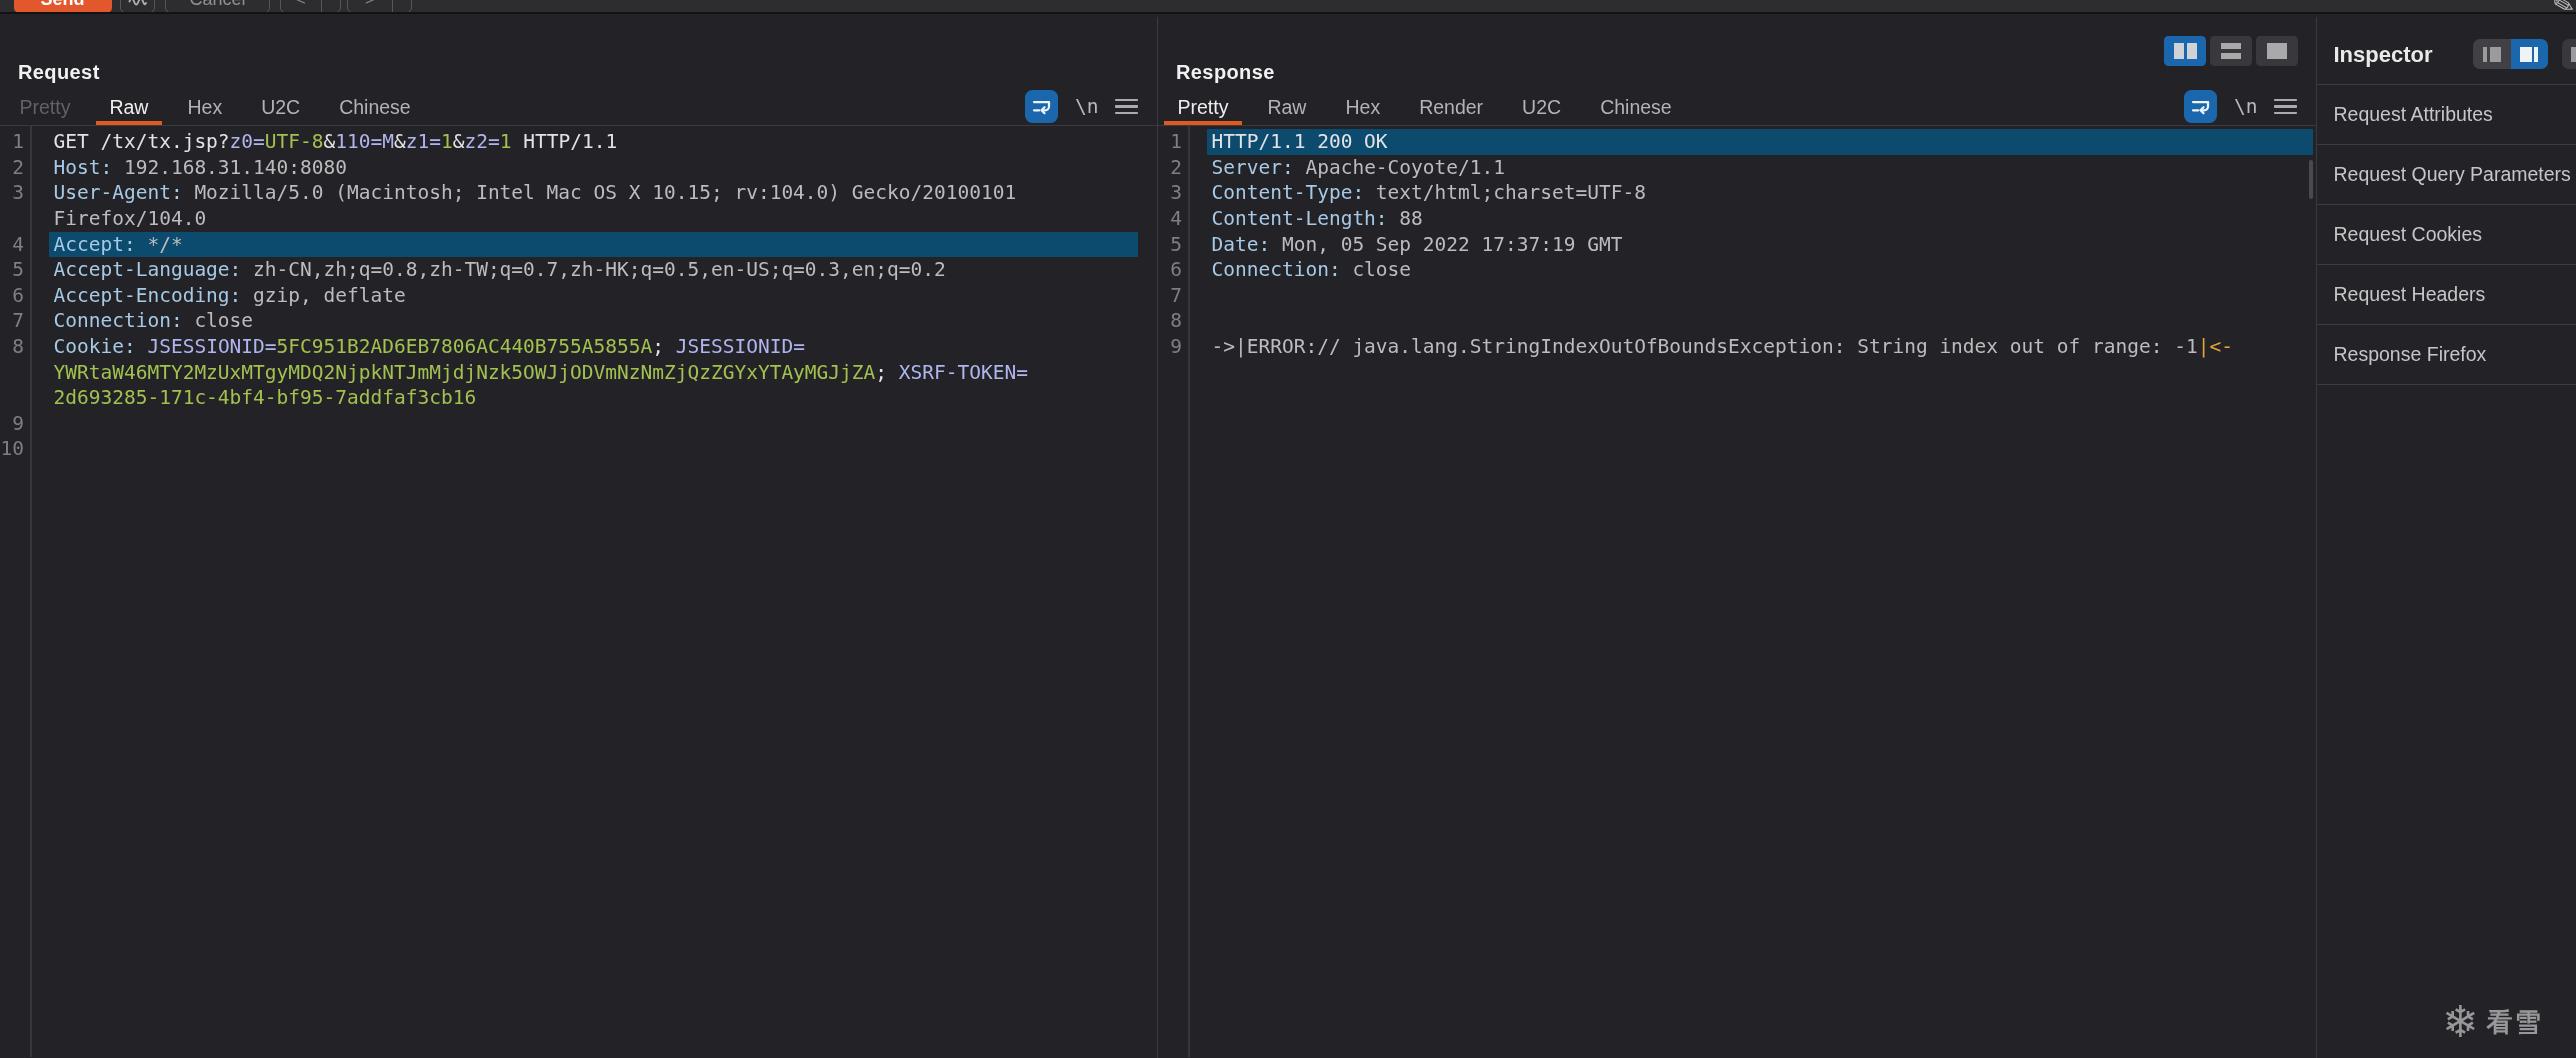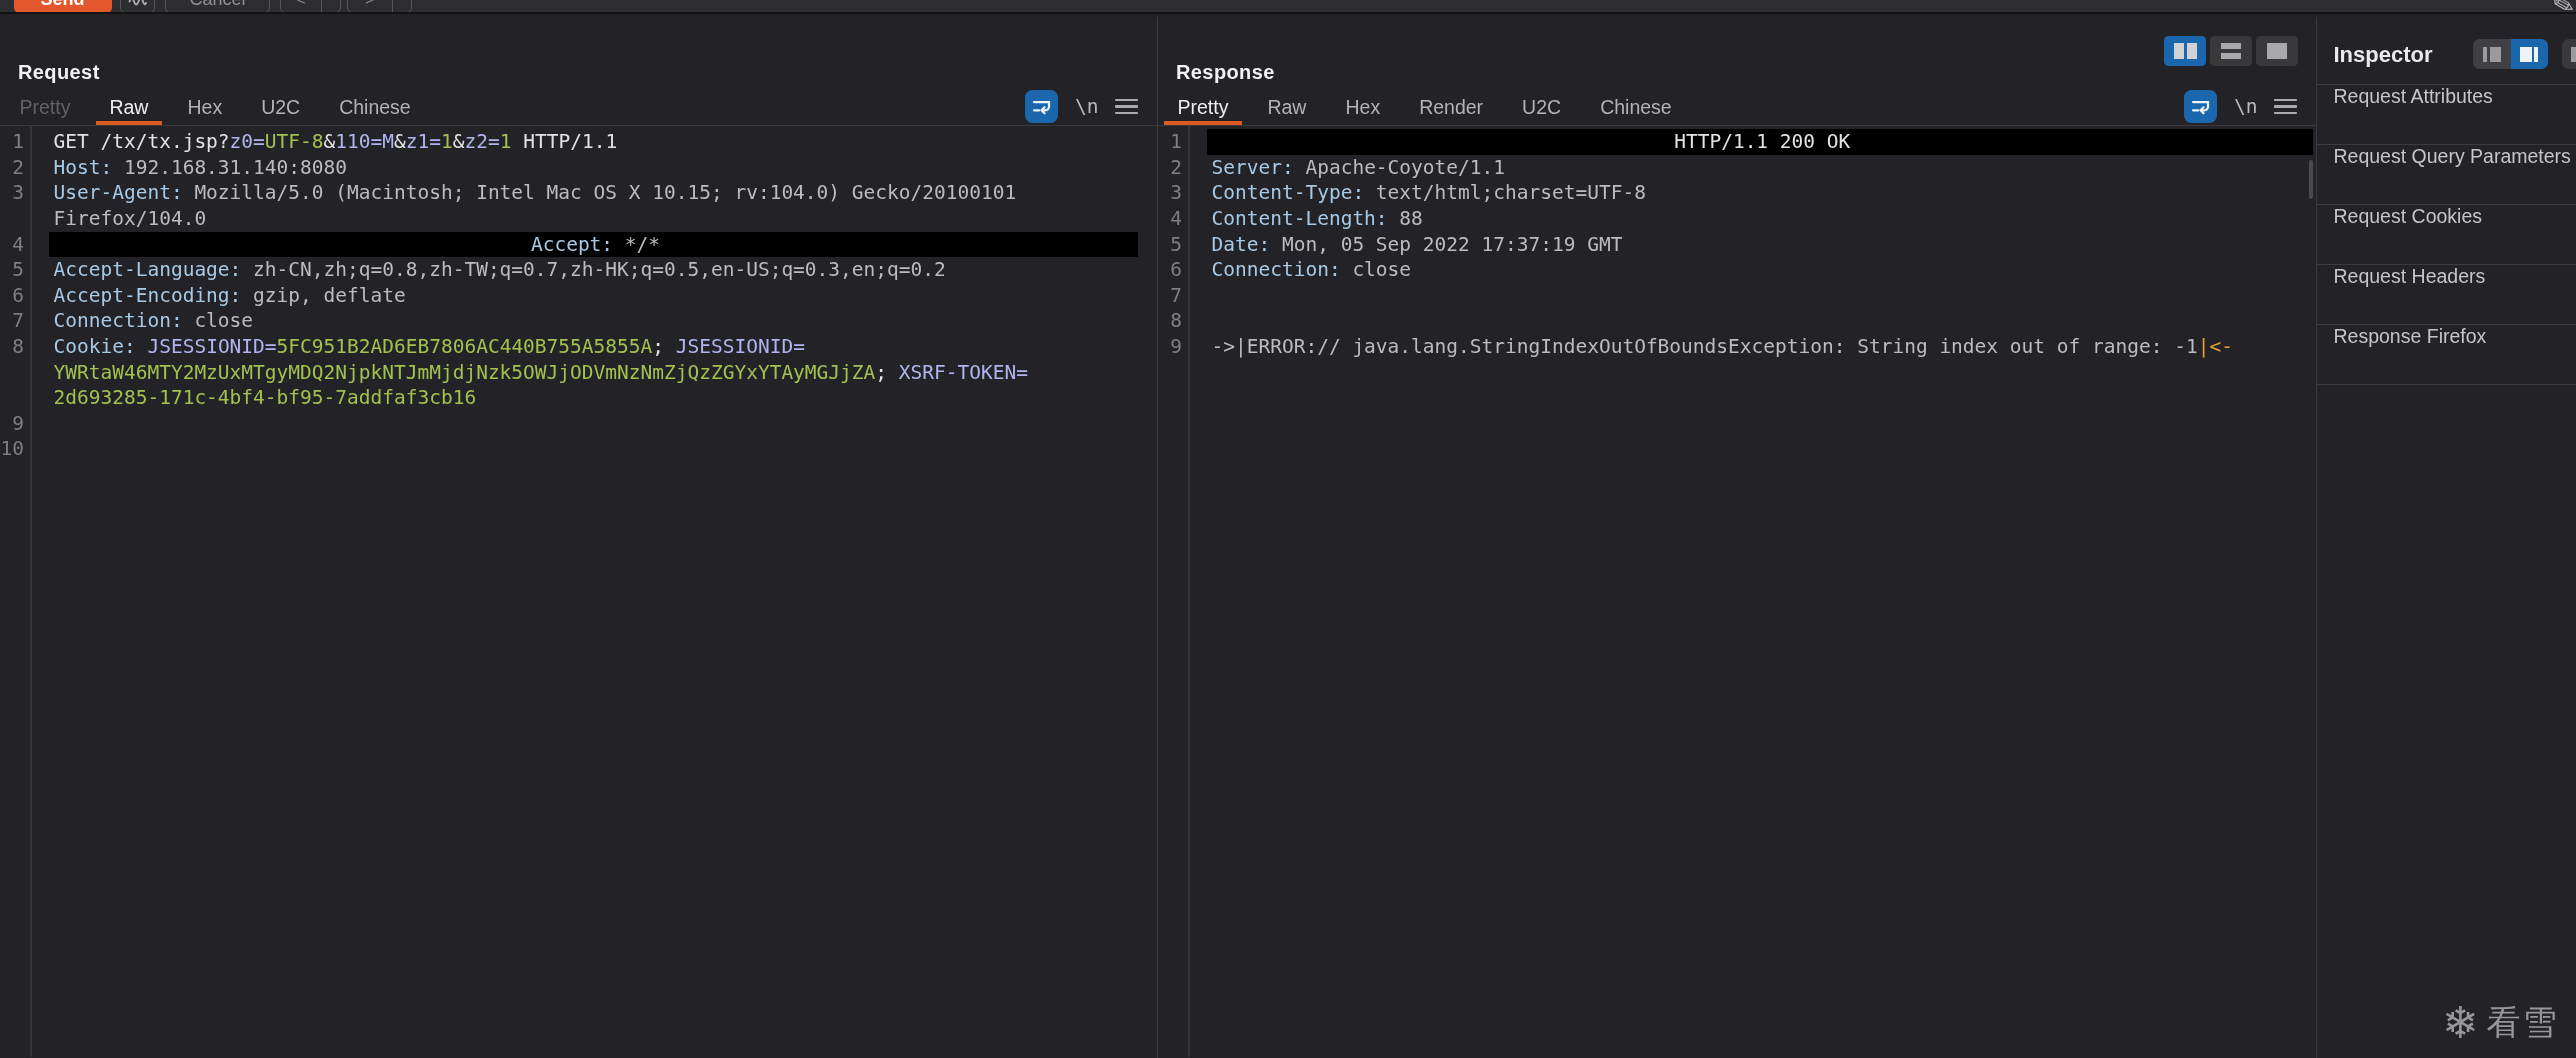--- a/index.html
+++ b/index.html
@@ -59,21 +59,21 @@
   .lb-sq { width:19.5px; height:16.5px; background:#a9a9ab; }
 
   
   .editor { position:relative; border-top:1.5px solid #3a3a3e; height:calc(100% - 110px);
             padding-top:3.8px; font-family:"DejaVu Sans Mono", monospace; font-size:19.5px;
             overflow:hidden; }
   .gutter-sep { position:absolute; left:30px; top:0; bottom:0; width:1.5px; background:#37373b; }
   .crow { display:flex; height:25.6px; line-height:25.6px; white-space:pre; }
   .ln { flex:none; width:24px; text-align:right; color:#7f7f83; }
   .code { flex:1; margin-left:25px; padding-left:4.5px; overflow:hidden; }
-  .crow.hl .code { background:#000000;text-align:center; }
+  .crow.hl .code { background:#0c4a6e; }
   .request-panel  .code { margin-right:19.5px; }
   .response-panel .code { margin-right:3px; }
   .tok-plain { color:#e3e3e5; }
   .tok-hname { color:#a6c9e6; }
   .tok-hval  { color:#bcbcbf; }
   .tok-param { color:#b0b5ee; }
   .tok-value { color:#a2c14f; }
   .tok-orange{ color:#e2a33c; }
   .scroll-thumb { position:absolute; right:3px; top:143px; width:4.5px; height:39px;
                   background:#4a4a4e; border-radius:2.3px; }
@@ -88,28 +88,28 @@
              gap:2.3px; }
   .tg-left { background:#414145; }
   .tg-right { background:#1a67ad; }
   .tg-bar { width:4.5px; height:15px; background:#9b9b9d; }
   .tg-sq  { width:11.3px; height:15px; background:#9b9b9d; }
   .tg-right .tg-bar, .tg-right .tg-sq { background:#f0f3f6; }
   .insp-cut-btn { position:absolute; left:245px; top:22.6px; width:30px; height:30px;
                   border-radius:6.8px; background:#39393d; display:flex; align-items:center;
                   justify-content:center; }
   .insp-cut-btn .tg-sq { background:#9b9b9d; }
-  .insp-row { height:60px; border-bottom:1.5px solid #3c3c40; display:flex; 
+  .insp-row { height:60px; border-bottom:1.5px solid #3c3c40; display:flex; align-items:center;
               padding-left:16.5px; font-size:19.5px; color:#c6c6c9; }
 
   
   .watermark { position:absolute; left:2442px; top:1000px; display:flex; align-items:center;
                gap:7.5px; color:#97979a; font-family:"DejaVu Sans", sans-serif; }
   .wm-flake { font-size:44px; line-height:1; }
-  .wm-text { font-size:34px; letter-spacing:2.3px; font-weight:normal; }
+  .wm-text { font-size:26px; letter-spacing:2.3px; font-weight:bold; }
 </style>
 </head>
 <body>
 
 <div class="app">
 
   <div class="topbar">
     <div class="tb-btn tb-send" style="left:13.5px; width:98px;">Send</div>
     <div class="tb-btn" style="left:120px; width:35px;">
       <svg class="wave-svg" width="19.5" height="12" viewBox="0 0 26 16">

